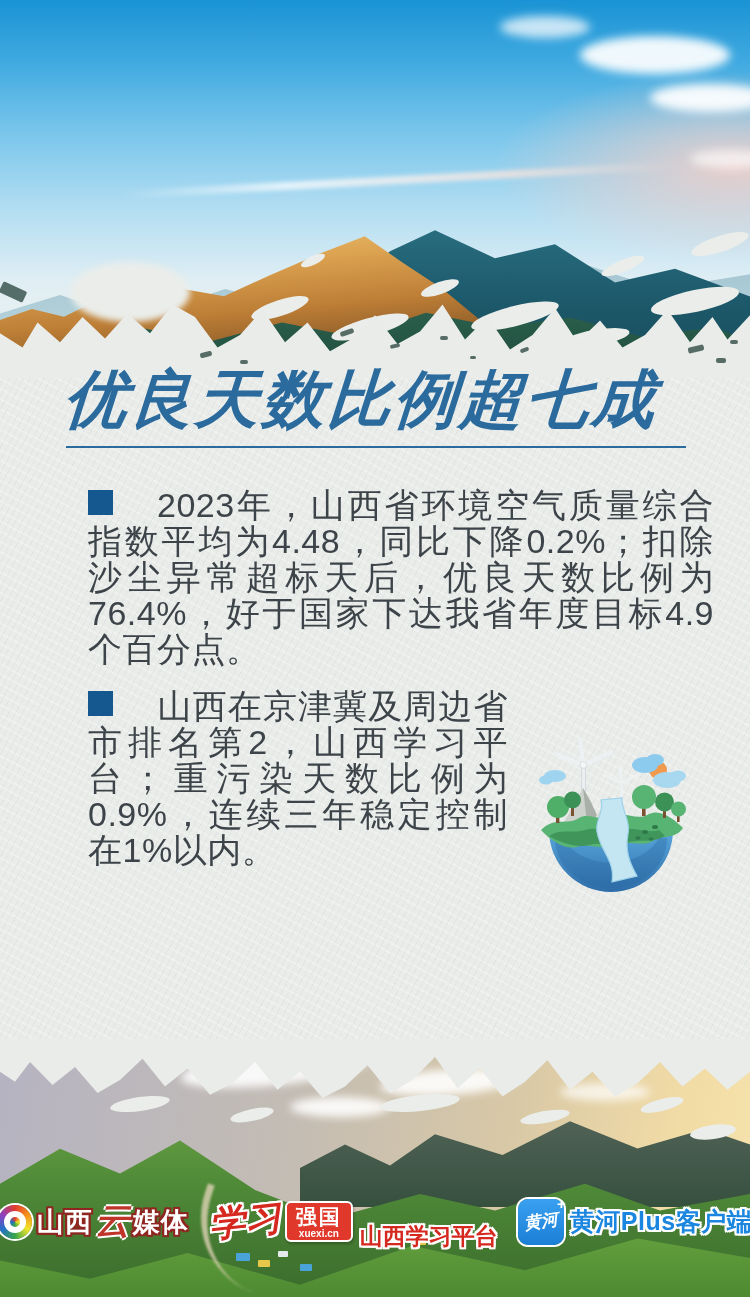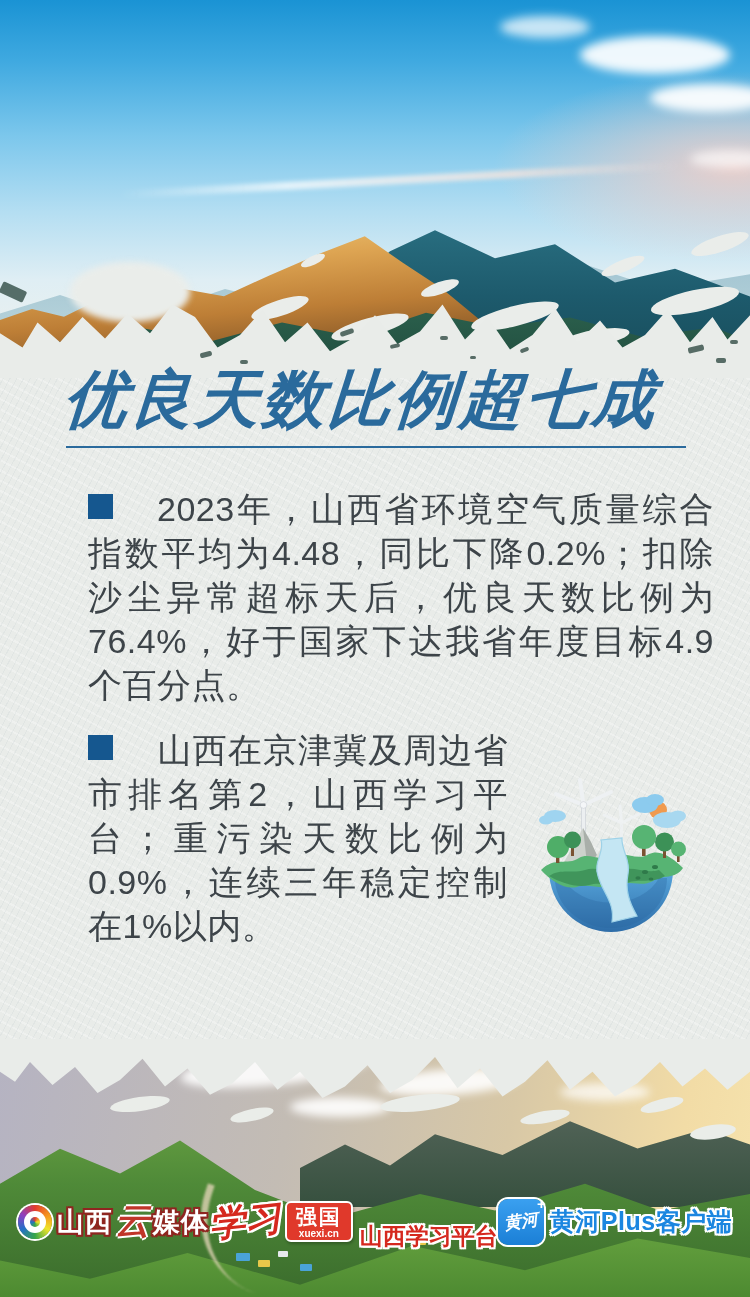--- a/index.html
+++ b/index.html
@@ -46,21 +46,21 @@
   
   .title-wrap{position:absolute;top:356px;left:0;width:750px;z-index:3;}
   .title{
     margin:0;padding-left:64px;font-size:63px;line-height:86px;font-weight:900;font-style:italic;
     color:#2a6a9c;letter-spacing:3px;transform:skewX(-4deg);white-space:nowrap;
   }
   .title-underline{margin:4px 0 0 66px;width:620px;height:2px;background:#2a6a9c;}
 
   
   .content{position:absolute;top:487px;left:0;width:750px;z-index:3;color:#3d4449;}
-  .para{margin:0 36px 21px 88px;font-size:34px;line-height:44px;text-align:justify;letter-spacing:.5px;}
+  .para{margin:0 36px 21px 88px;font-size:34px;line-height:36px;text-align:justify;letter-spacing:.5px;}
   .bullet{display:inline-block;width:25px;height:25px;background:#15578f;margin-right:44px;transform:translateY(-2px);}
   .earth-float{float:right;width:206px;height:170px;margin-top:50px;display:flex;justify-content:center;}
 
   
   .footer{position:absolute;bottom:0;left:0;width:750px;height:258px;overflow:hidden;z-index:1;}
   .fsky{position:absolute;inset:0;
     background:linear-gradient(100deg,#b5b3c2 0%,#c3bcb4 38%,#d8c8a6 66%,#f2dca6 88%,#f6e3ad 100%);}
   .fcloud{position:absolute;background:rgba(255,255,255,.9);border-radius:50%;filter:blur(4px);}
   .h-far{position:absolute;left:300px;top:38px;width:450px;height:130px;
     background:linear-gradient(180deg,#5d6b62,#36503e);
@@ -72,21 +72,21 @@
     background:linear-gradient(180deg,#79b44a,#4d8a31);
     clip-path:polygon(0 100%,0 70%,12% 85%,25% 64%,40% 90%,55% 58%,70% 78%,85% 52%,100% 68%,100% 100%);}
   .village{position:absolute;border-radius:1px;}
   .road{position:absolute;left:190px;bottom:0;width:160px;height:90px;
     border-left:7px solid rgba(222,210,180,.8);border-radius:0 0 0 80px;transform:rotate(18deg);filter:blur(1px);}
   .tear-foot{position:absolute;left:0;top:0;width:750px;height:82px;background:#e9ece9;
     clip-path:polygon(0 0,100% 0,100% 40%,97% 62%,94% 36%,91% 58%,88% 28%,85% 54%,82% 70%,79% 40%,76% 62%,73% 26%,70% 52%,67% 70%,64% 36%,61% 60%,58% 22%,55% 50%,52% 66%,49% 32%,46% 58%,43% 72%,40% 40%,37% 62%,34% 28%,31% 54%,28% 68%,25% 36%,22% 58%,19% 24%,16% 50%,13% 66%,10% 34%,7% 56%,4% 28%,2% 52%,0 40%);}
   .wsplat{position:absolute;background:#eaede9;border-radius:50%;}
 
   
-  .logos{position:absolute;left:0;top:158px;width:750px;display:flex;justify-content:center;align-items:center;z-index:4;}
+  .logos{position:absolute;left:0;top:158px;width:750px;display:flex;justify-content:center;align-items:center;gap:20px;z-index:4;}
   .logo{display:flex;align-items:center;}
   .ow{text-shadow:-2px 0 0 #fff,2px 0 0 #fff,0 -2px 0 #fff,0 2px 0 #fff,-2px -2px 0 #fff,2px 2px 0 #fff,-2px 2px 0 #fff,2px -2px 0 #fff;}
   .or{text-shadow:-2px 0 0 #8f2620,2px 0 0 #8f2620,0 -2px 0 #8f2620,0 2px 0 #8f2620,-2px -2px 0 #8f2620,2px 2px 0 #8f2620,-2px 2px 0 #8f2620,2px -2px 0 #8f2620;}
   .ring-icon{width:34px;height:34px;border-radius:50%;flex:0 0 auto;margin-right:5px;
     background:conic-gradient(#e23b2e,#f5921e,#efe42a,#37a649,#2470c8,#8f3fc0,#e23b2e);
     display:flex;align-items:center;justify-content:center;box-shadow:0 0 0 2px #fff;}
   .ring-inner{width:22px;height:22px;border-radius:50%;background:#fff;display:flex;align-items:center;justify-content:center;}
   .ring-core{width:10px;height:10px;border-radius:50%;
     background:conic-gradient(#e23b2e,#efe42a,#37a649,#2470c8,#e23b2e);}
   .l1-text{font-size:27px;font-weight:900;color:#fff;letter-spacing:1px;white-space:nowrap;}

